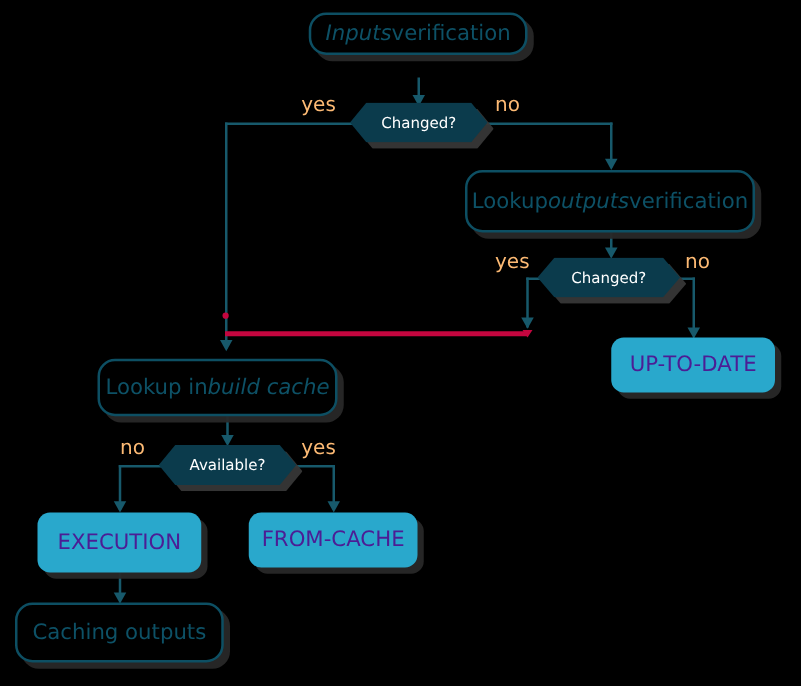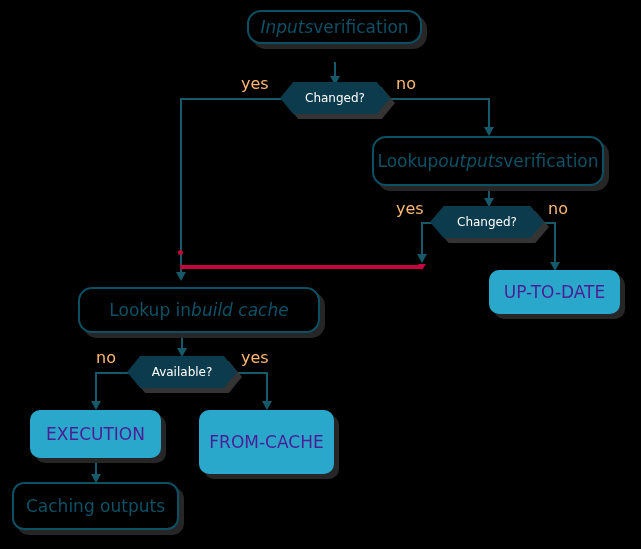--- a/index.html
+++ b/index.html
@@ -200,38 +200,38 @@
   <div class="hexagon" style="left:430px; top:206px; width:114px; height:32px;">
     <div class="hex-shadow"></div>
     <div class="hex-body"></div>
     <div class="node-label">Changed?</div>
   </div>
 
   <div class="box-filled" style="left:489px; top:270px; width:131px; height:44px;">
     <div class="node-label">UP-TO-DATE</div>
   </div>
 
-  <div class="box-outline" style="left:78px; top:287px; width:242px; height:46px;">
+  <div class="box-outline" style="left:78px; top:287px; width:192px; height:46px;">
     <div class="node-label">
       <span>Lookup in </span>
         <span class="ital">build cache</span>
     </div>
   </div>
 
   <div class="hexagon" style="left:127px; top:356px; width:110px; height:32px;">
     <div class="hex-shadow"></div>
     <div class="hex-body"></div>
     <div class="node-label">Available?</div>
   </div>
 
   <div class="box-filled" style="left:30px; top:410px; width:131px; height:48px;padding-left:44px;">
     <div class="node-label">EXECUTION</div>
   </div>
 
-  <div class="box-filled" style="left:199px; top:410px; width:135px; height:64px;">
+  <div class="box-filled" style="left:199px; top:410px; width:135px; height:44px;">
     <div class="node-label">FROM-CACHE</div>
   </div>
 
-  <div class="box-outline" style="left:12px; top:482px; width:167px; height:48px;border-radius:12px;">
+  <div class="box-outline" style="left:12px; top:482px; width:167px; height:48px;">
     <div class="node-label">Caching outputs</div>
   </div>
 
 </div>
 
 </body></html>

